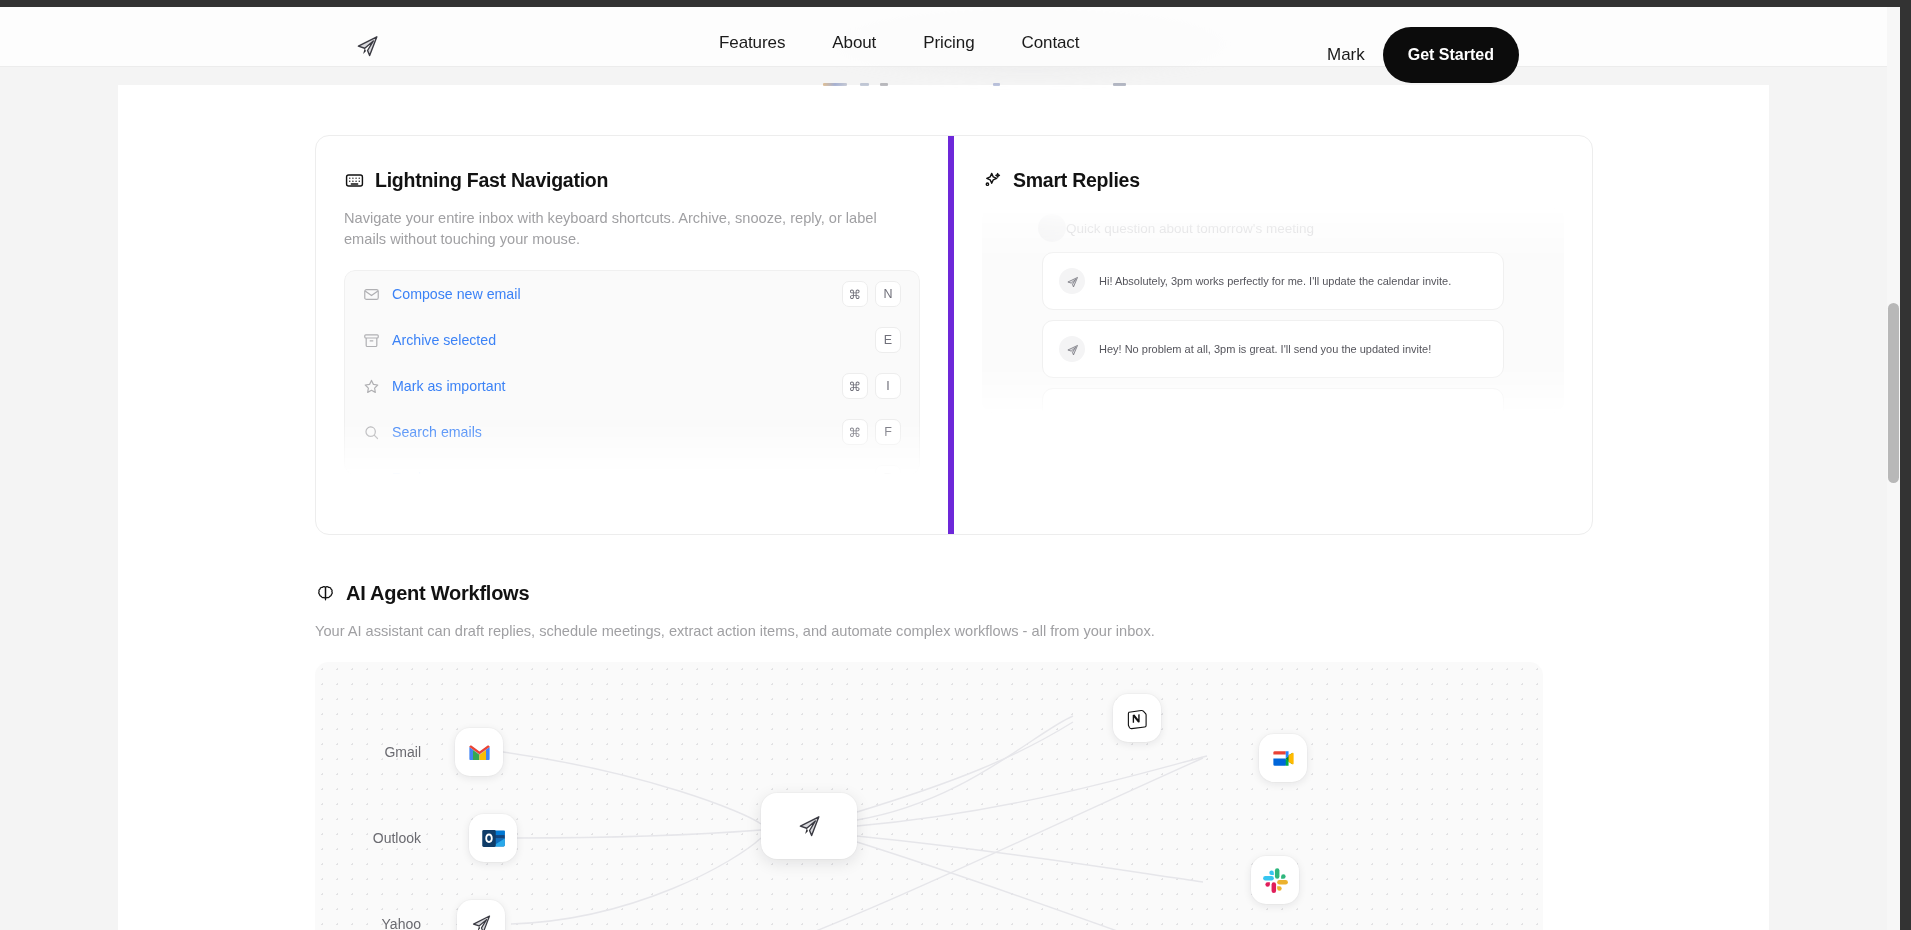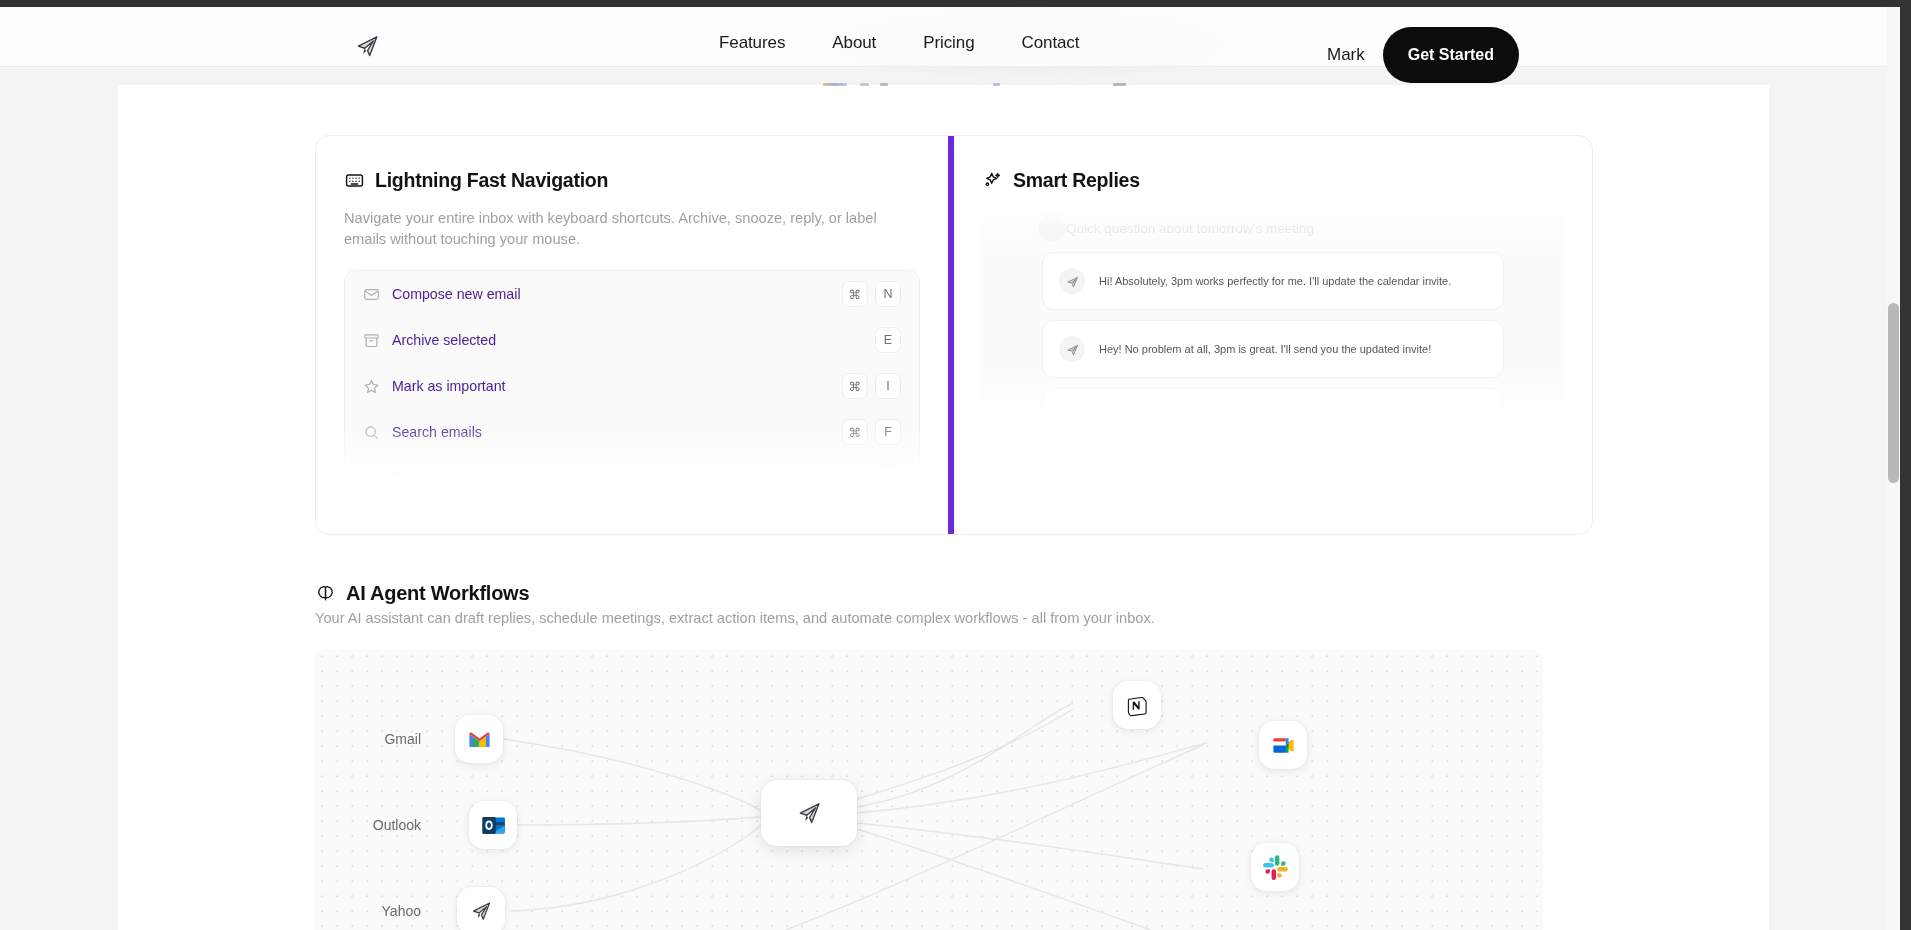--- a/index.html
+++ b/index.html
@@ -197,21 +197,21 @@
     gap: 12px;
   }
   .shortcut-ico {
     width: 17px; height: 17px;
     color: #b0b0b3;
     display: flex; align-items: center; justify-content: center;
     flex: none;
   }
   .shortcut-label {
     font-size: 14.2px;
-    color: #4c1d95;
+    color: #3b82f6;
     flex: 1;
   }
   .keys { display: flex; gap: 7px; }
   .key {
     min-width: 26px; height: 26px;
     background: #ffffff;
     border: 1px solid #ededed;
     border-radius: 7px;
     font-size: 12.5px;
     color: #70707a;
@@ -272,21 +272,21 @@
   }
 
   
   .workflow-section {
     position: absolute;
     top: 497px; left: 197px;
     width: 1278px;
   }
   .workflow-head {
     display: flex; align-items: center; gap: 11px;
-    margin-bottom: 5px;
+    margin-bottom: 18px;
   }
   .workflow-title {
     font-size: 20px;
     font-weight: 700;
     color: #121212;
     letter-spacing: -0.25px;
   }
   .workflow-desc {
     font-size: 14.6px;
     color: #a0a0a3;

